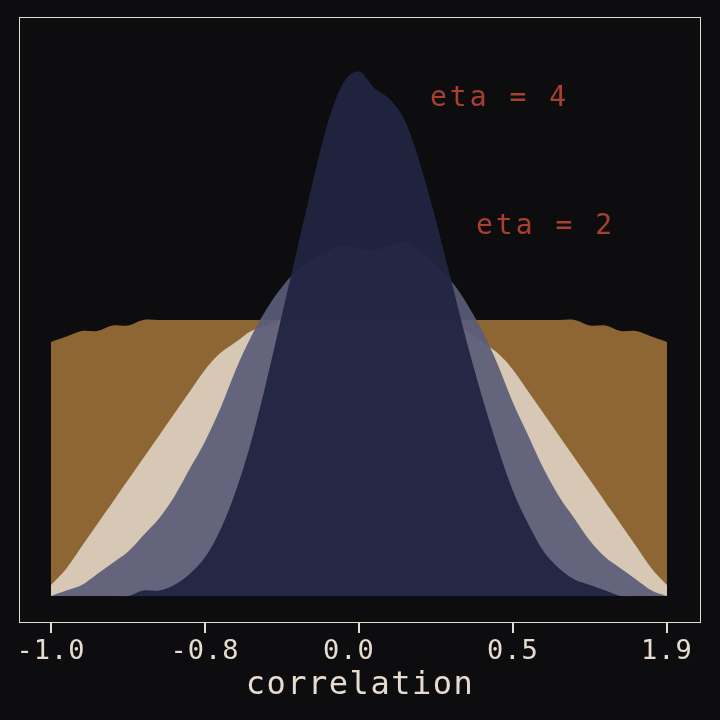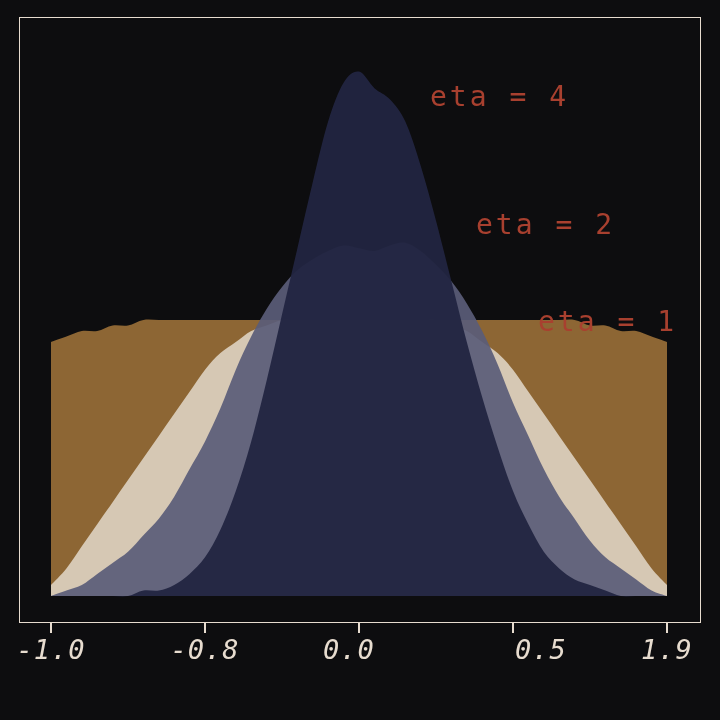--- a/index.html
+++ b/index.html
@@ -38,21 +38,20 @@
     height: 10px;
     background: #e7dccf;
   }
   .tick-label {
     position: absolute;
     color: #e7dccf;
     font-size: 27px;
     letter-spacing: 1px;
     transform: translateX(-50%);
     white-space: nowrap;
-    font-style: italic;
   }
   #xlabel {
     position: absolute;
     left: 360px;
     top: 664px;
     transform: translateX(-50%);
     color: #e7dccf;
     font-size: 32px;
     letter-spacing: 1.5px;
     white-space: nowrap;
@@ -91,23 +90,23 @@
   <div id="plot-frame"></div>
 
   <div id="ticks-layer">
       <div class="tick-mark" style="left: 50px; top: 623px;"></div>
       <div class="tick-label" style="left: 51px; top: 634px;">-1.0</div>
       <div class="tick-mark" style="left: 204px; top: 623px;"></div>
       <div class="tick-label" style="left: 205px; top: 634px;">-0.8</div>
       <div class="tick-mark" style="left: 358px; top: 623px;"></div>
       <div class="tick-label" style="left: 349px; top: 634px;">0.0</div>
       <div class="tick-mark" style="left: 512px; top: 623px;"></div>
-      <div class="tick-label" style="left: 513px; top: 634px; margin-left: 28px;">0.5</div>
+      <div class="tick-label" style="left: 513px; top: 634px;">0.5</div>
       <div class="tick-mark" style="left: 666px; top: 623px;"></div>
       <div class="tick-label" style="left: 667px; top: 634px;">1.9</div>
     </div>
 
   <div id="anno-0" class="anno">eta = 4</div>
   <div id="anno-1" class="anno">eta = 2</div>
-  <div id="anno-2" class="anno">eta = 1</div>
 
+  <div id="xlabel">correlation</div>
 
 </div>
 
 </body></html>

